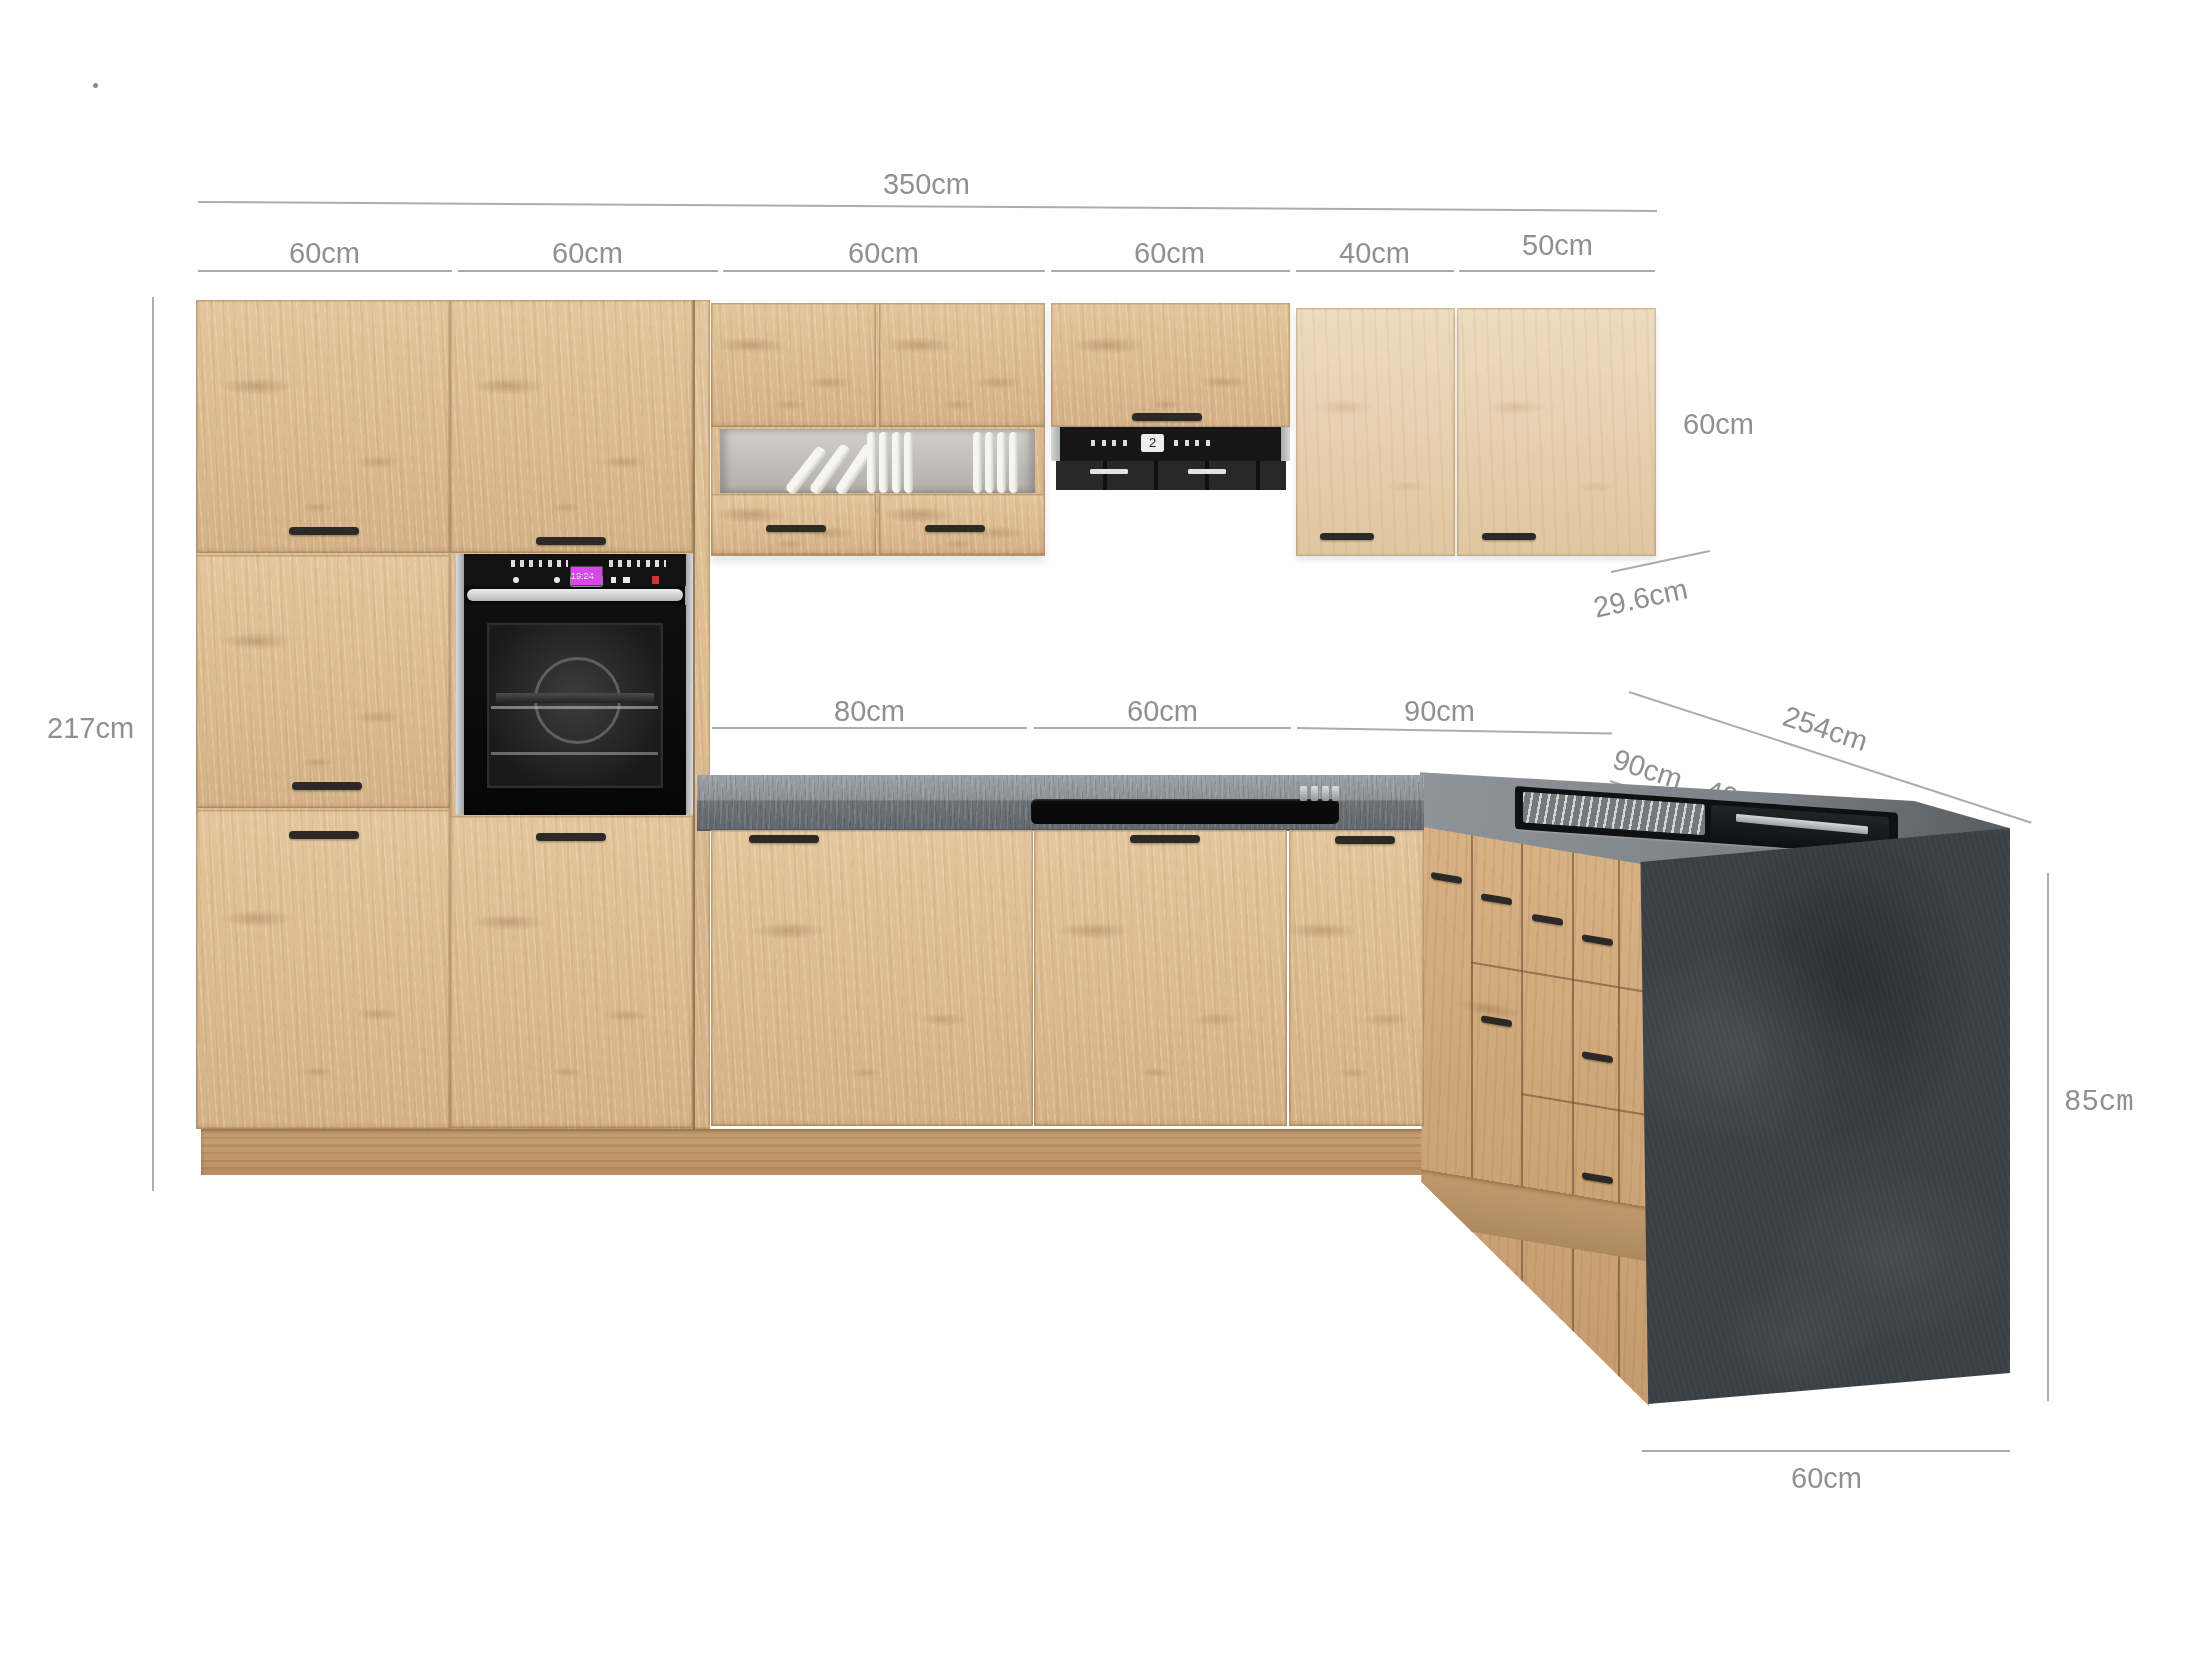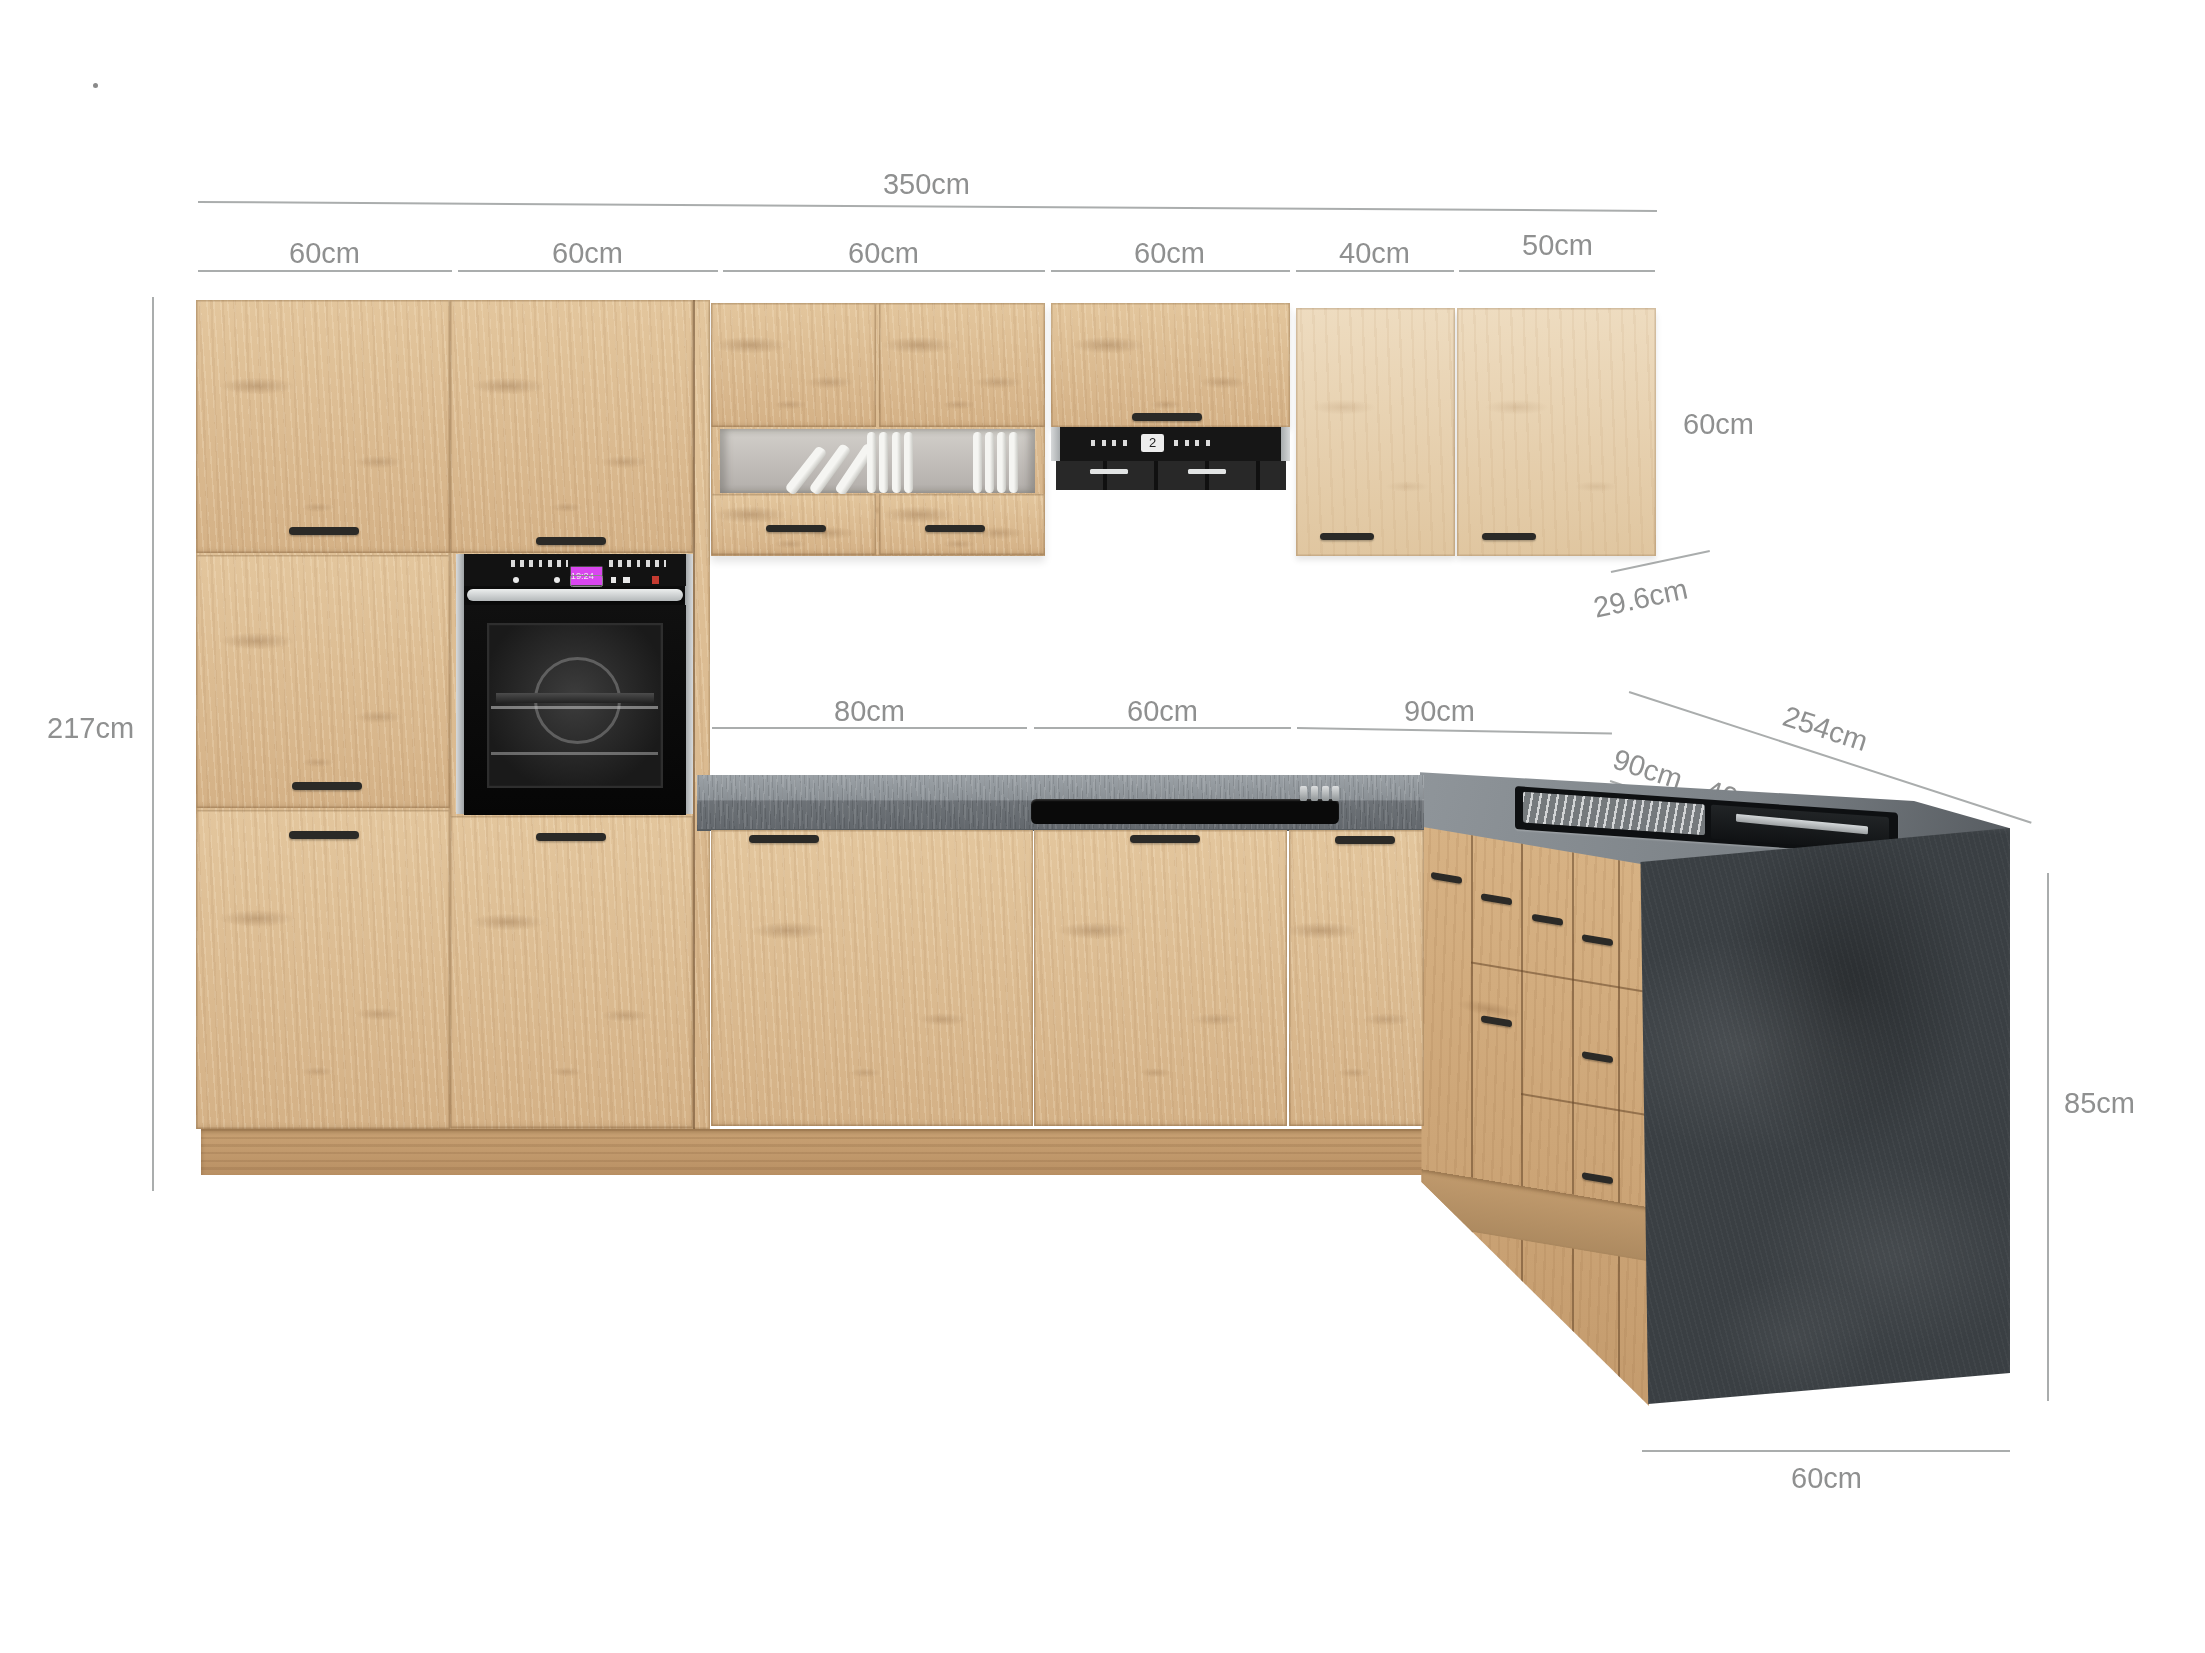--- a/index.html
+++ b/index.html
@@ -91,21 +91,21 @@
   <div class="dim-label rot18" style="left:1614px;top:741px;">90cm</div>
   <div class="dim-line dim-line-h rot18" style="left:1610px;top:780px;width:84px;"></div>
   <div class="dim-label rot18" style="left:1706px;top:772px;">40cm</div>
   <div class="dim-line dim-line-h rot18" style="left:1700px;top:809px;width:67px;"></div>
   <div class="dim-label rot18" style="left:1804px;top:804px;">80cm</div>
   <div class="dim-line dim-line-h rot18" style="left:1772px;top:832px;width:132px;"></div>
   <div class="dim-label rot18" style="left:1933px;top:845px;">40cm</div>
   <div class="dim-line dim-line-h rot18" style="left:1910px;top:876px;width:98px;"></div>
 
   <div class="dim-line dim-line-v" style="left:2047px;top:873px;height:528px;"></div>
-  <div class="dim-label" style="left:2064px;top:1086px;">85cm</div>
+  <div class="dim-label" style="left:2064px;top:1086px;font-family:Liberation Mono, monospace;">85cm</div>
 
   <div class="dim-line dim-line-h" style="left:1642px;top:1450px;width:368px;"></div>
   <div class="dim-label center" style="left:1773px;top:1461px;width:107px;">60cm</div>
 
   <div style="position:absolute;left:201px;top:1129px;width:1257px;height:46px;
               background:repeating-linear-gradient(180deg, rgba(120,85,50,.18) 0 2.3px, rgba(0,0,0,0) 2.3px 7.7px),linear-gradient(180deg,#c9a274,#b99064);
               box-shadow:inset 0 3.1px 4.6px rgba(90,60,30,.35);"></div>
 
   <div class="wood" style="position:absolute;left:196px;top:300px;width:254px;height:829px;box-shadow:inset 0 0 0 1.5px rgba(110,78,45,.25);">
     <div class="door wood" style="left:0;top:0;width:254px;height:253px;"></div>

